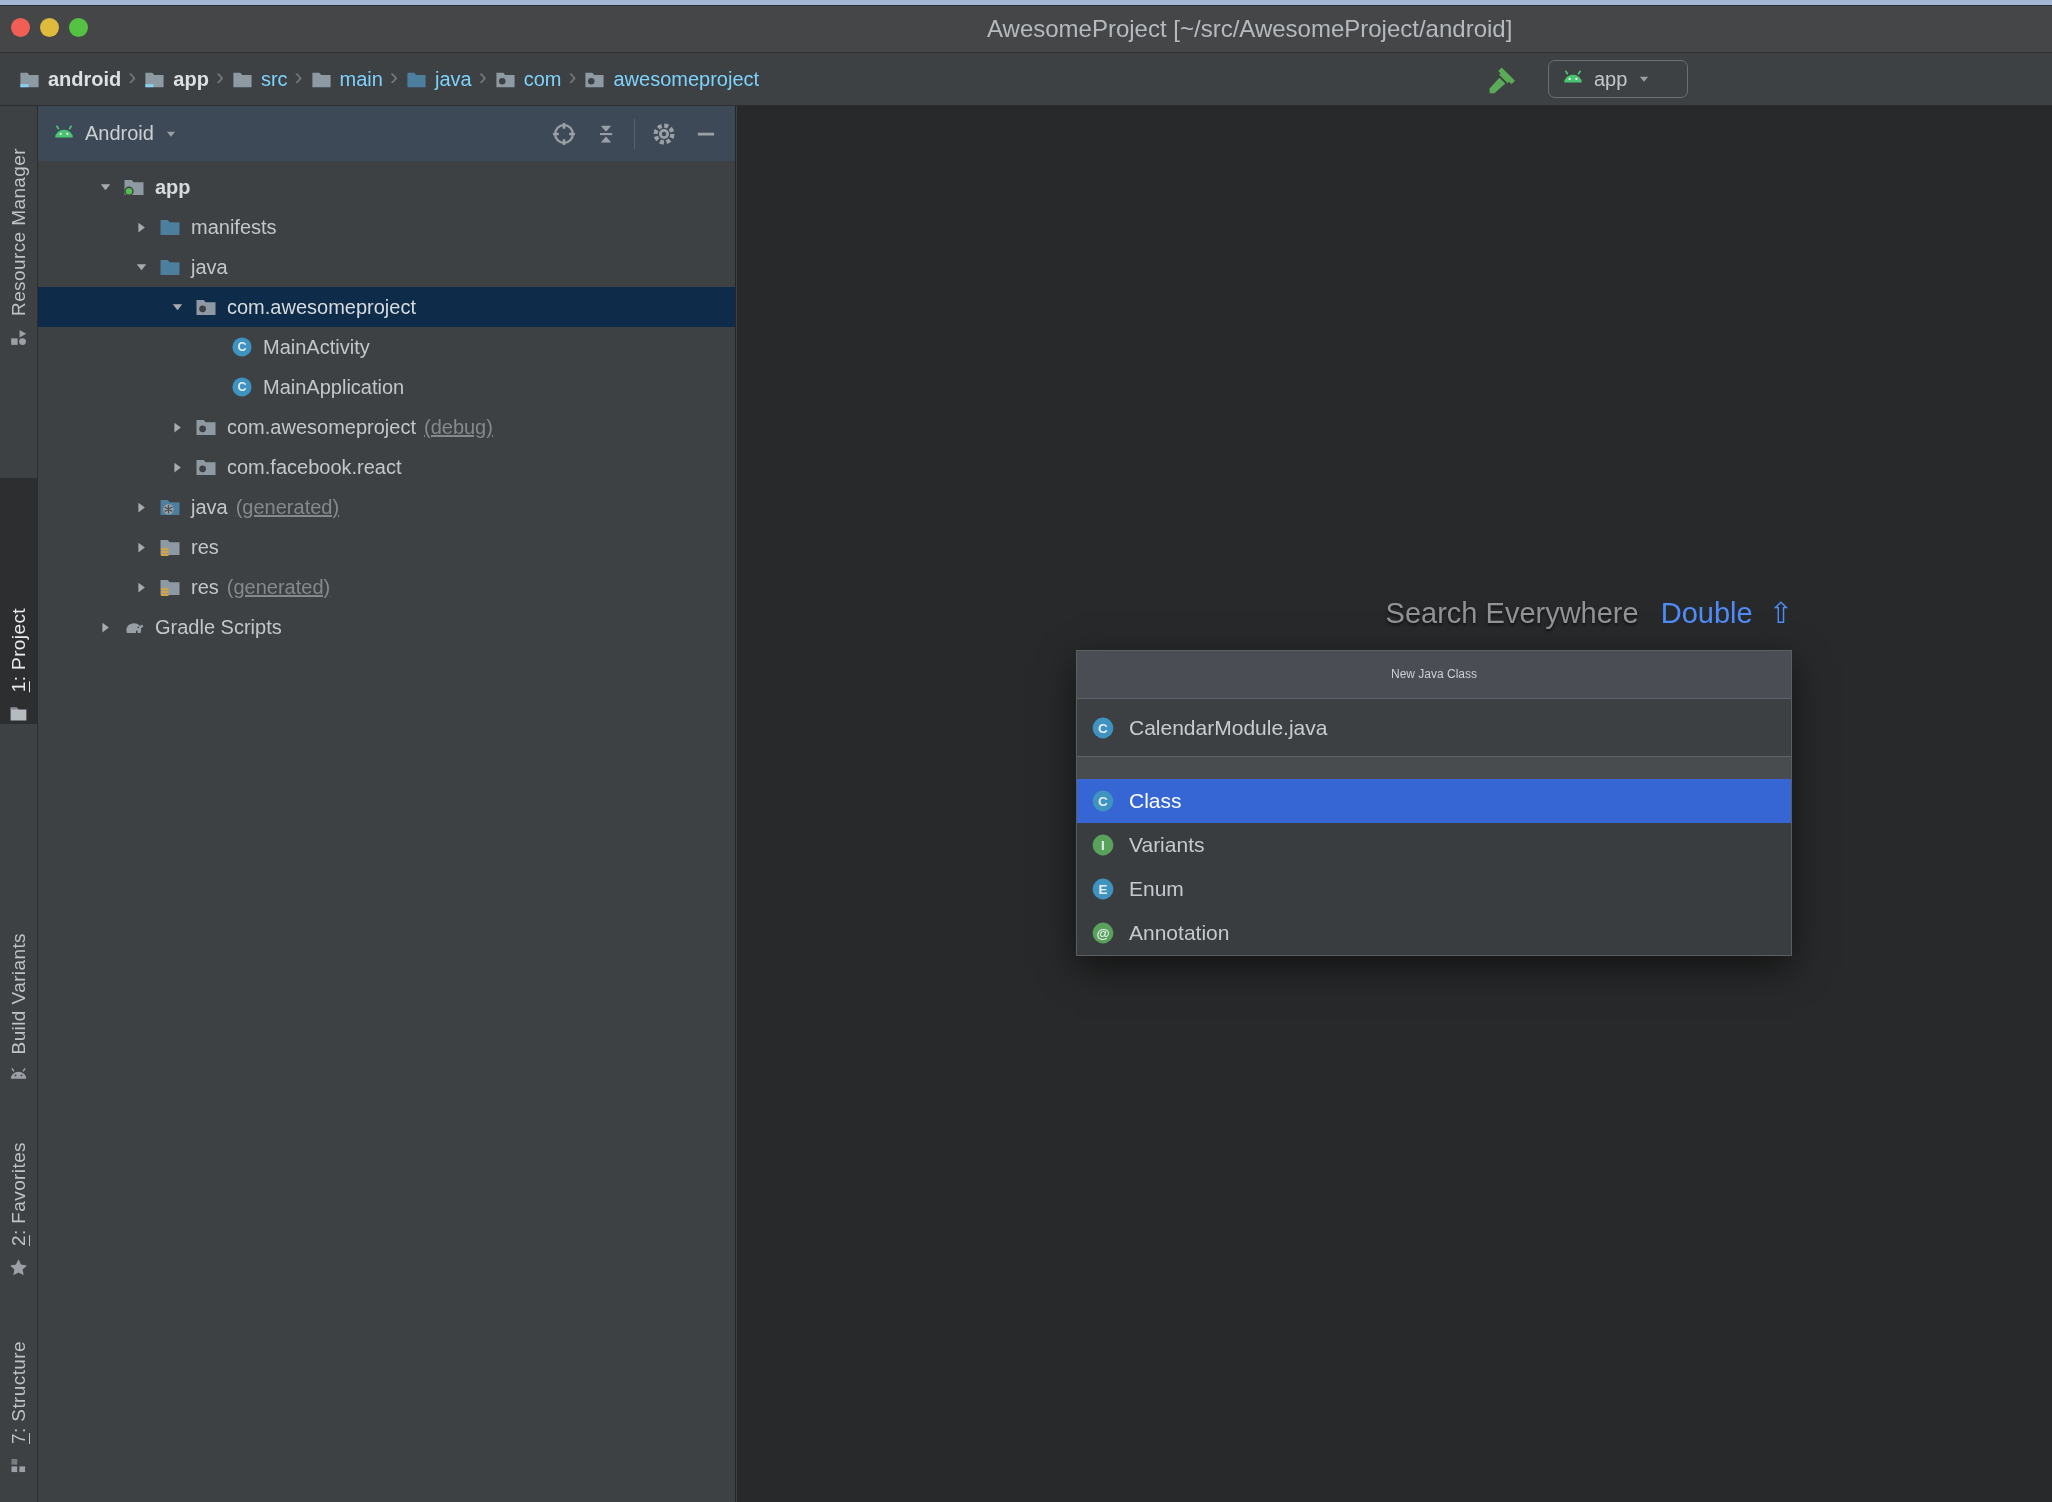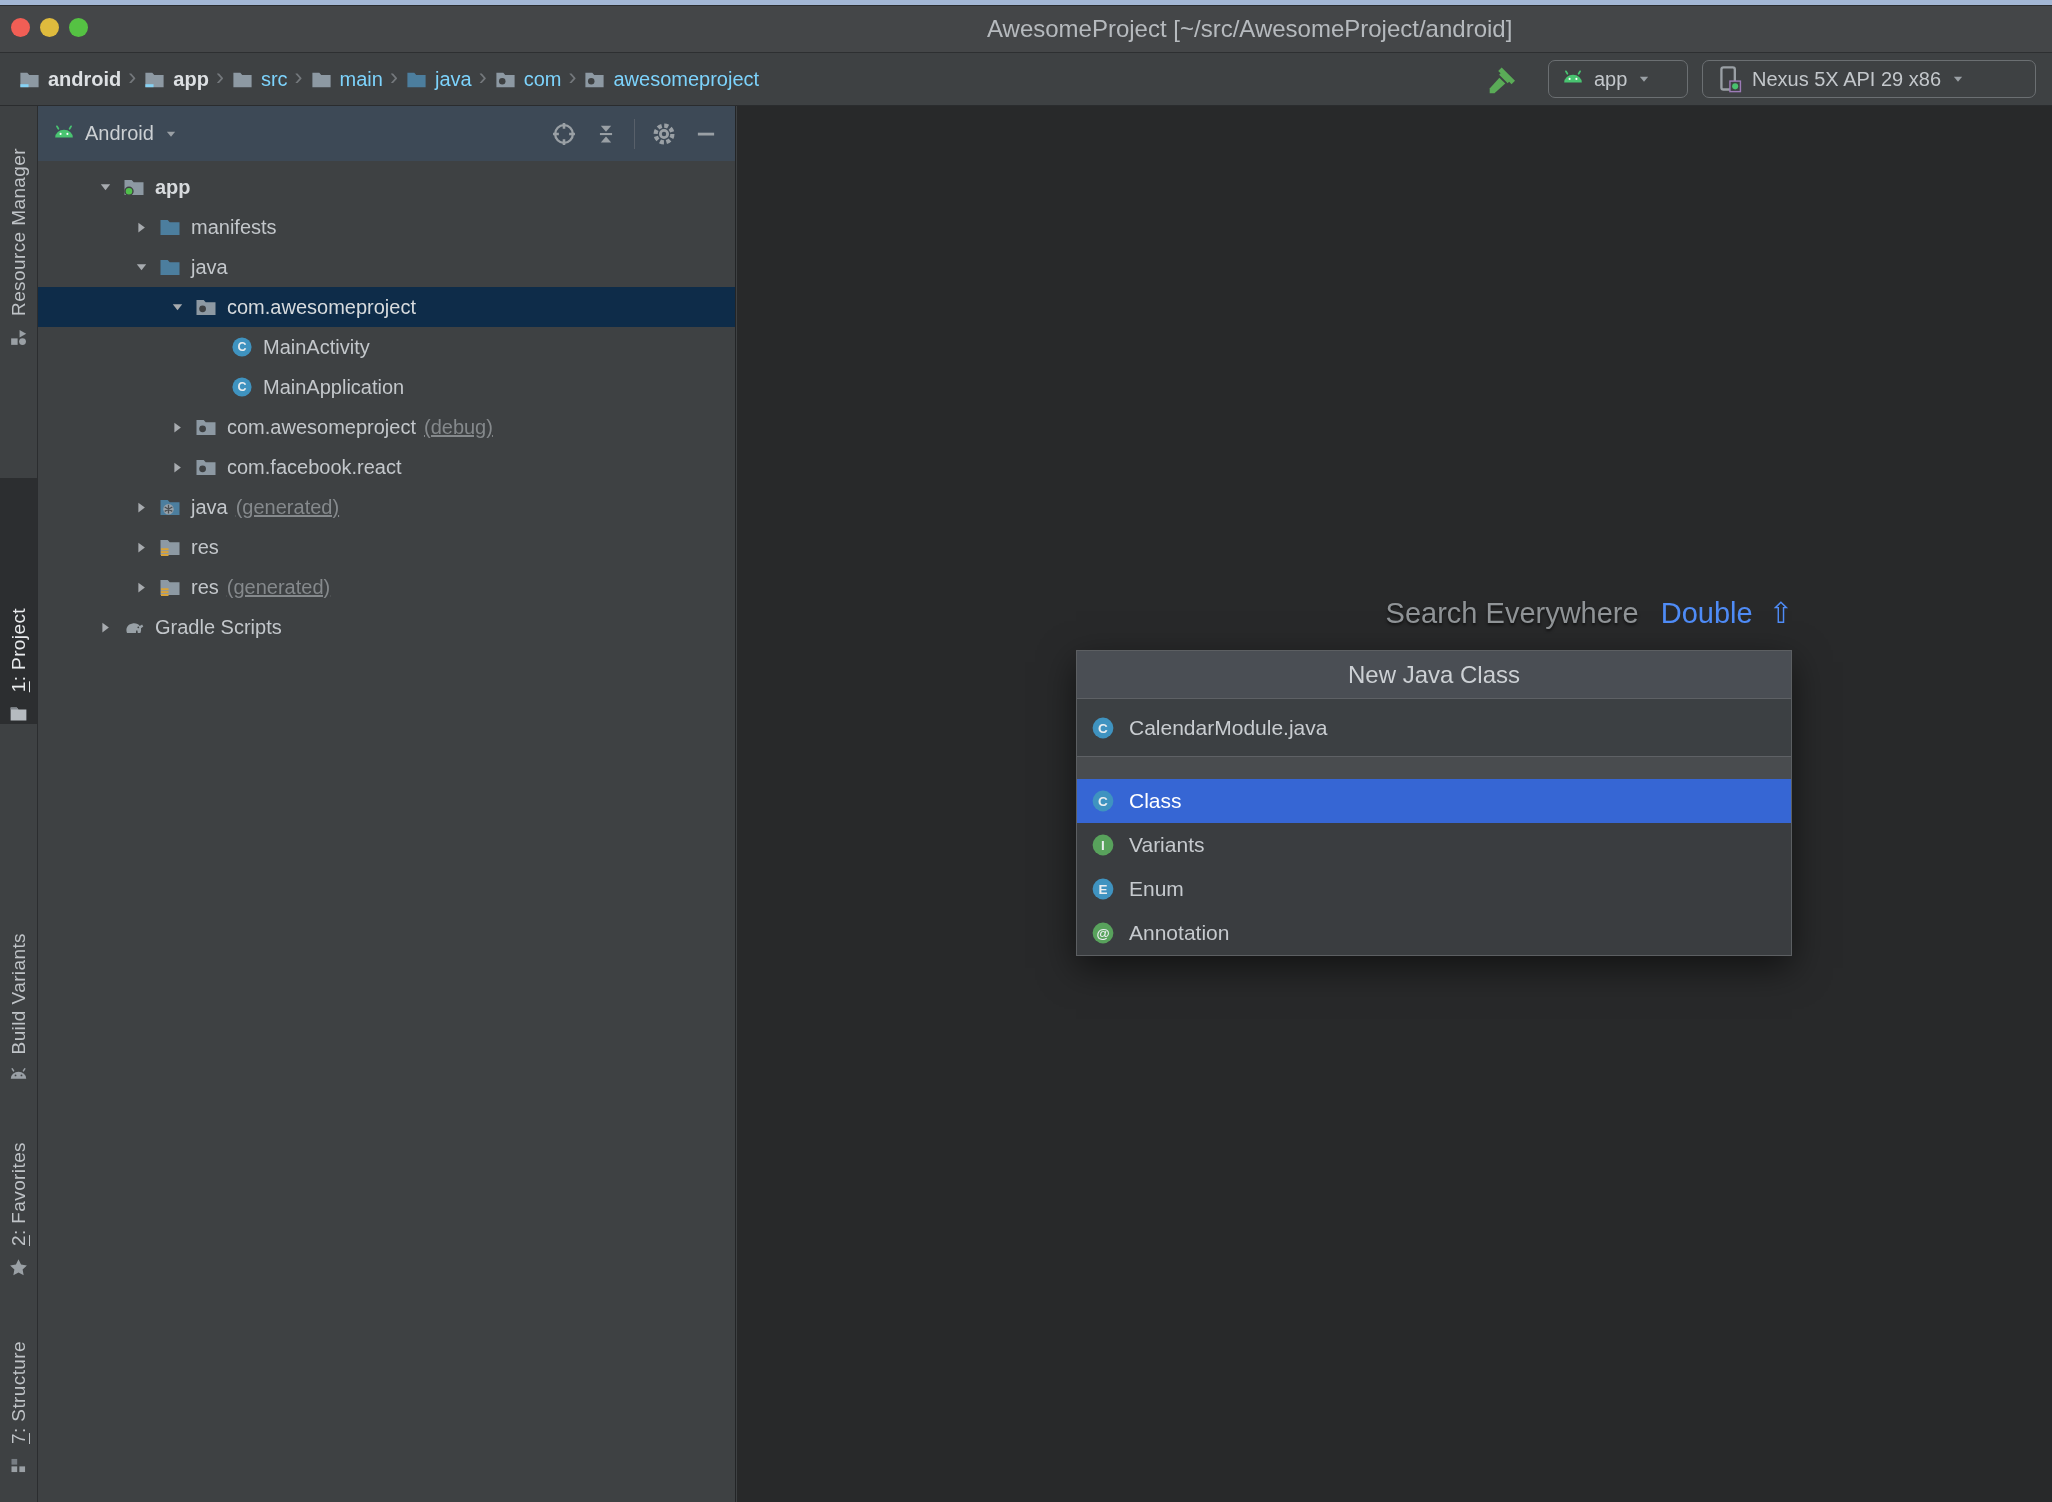--- a/index.html
+++ b/index.html
@@ -51,21 +51,21 @@
   .tree-row.selected .lbl{color:#d7dbde;}
   .tree-row .ann{font-size:20px;color:#85898c;margin-left:8px;white-space:nowrap;text-decoration:underline;}
   
   #editor{position:absolute;left:737px;top:106px;width:1315px;height:1396px;background:#28292a;}
   #hint{position:absolute;left:1076px;top:596px;width:717px;text-align:right;font-size:29px;white-space:nowrap;}
   #hint .t{color:#909497;text-shadow:0 2px 3px rgba(0,0,0,.6);}
   #hint .s{color:#4f8cf7;margin-left:14px;}
   #hint .sym{color:#4f8cf7;margin-left:8px;}
   
   #popup{position:absolute;left:1076px;top:650px;width:716px;background:#3a3d40;border:1px solid #5c5f62;box-shadow:0 12px 34px rgba(0,0,0,.55);box-sizing:border-box;}
-  #popup-title{height:47px;line-height:47px;text-align:center;background:#4a4e54;border-bottom:1px solid #5e6165;font-size:24px;color:#ccd0d4;}
+  #popup-title{height:47px;line-height:47px;text-align:center;background:#4a4e54;border-bottom:1px solid #5e6165;font-size:12px;color:#ccd0d4;}
   #popup-name{height:57px;background:#3c4043;border-bottom:1px solid #5e6165;display:flex;align-items:center;gap:13px;padding-left:13px;font-size:21px;color:#c9cdd1;}
   #popup-gap{height:22px;background:#494c4f;}
   .kind-row{height:44px;display:flex;align-items:center;gap:13px;padding-left:13px;font-size:21px;color:#c6cace;}
   .kind-row.selected{background:#3666d4;color:#ffffff;}
   svg{display:block;}
 </style>
 </head>
 <body>
 
 <div id="titlebar">
@@ -156,35 +156,20 @@
   <div class="chip" id="run-chip">
     <span class="c-icon">
         <svg xmlns="http://www.w3.org/2000/svg" width="24" height="24" viewBox="0 0 24 24">
           <path d="M3.2 15.6a8.8 7.8 0 0 1 17.6 0z" fill="#49c471"></path>
           <circle cx="8.6" cy="11.9" r="1.05" fill="#fff"></circle>
           <circle cx="15.4" cy="11.9" r="1.05" fill="#fff"></circle>
           <path d="M6.4 6.8 4.9 4.3M17.6 6.8l1.5-2.5" stroke="#49c471" stroke-width="1.7" stroke-linecap="round"></path>
         </svg>
       </span>
     <span class="lbl">app</span>
-    <span class="chev">
-        <svg xmlns="http://www.w3.org/2000/svg" width="16" height="16" viewBox="0 0 24 24">
-          <path d="M5.8 8.6h12.4L12 16z" fill="#9aa0a5"></path>
-        </svg>
-      </span>
-  </div>
-  <div class="chip" id="device-chip">
-    <span class="c-icon">
-        <svg xmlns="http://www.w3.org/2000/svg" width="28" height="28" viewBox="0 0 24 24">
-          <rect x="5.5" y="2" width="11.5" height="19" rx="1.8" fill="none" stroke="#9aa0a5" stroke-width="2"></rect>
-          <rect x="12.8" y="13.8" width="9" height="9" fill="#3e4143" stroke="#9d7bb7" stroke-width="1.2"></rect>
-          <circle cx="17.3" cy="18.3" r="2.6" fill="#4ac06e"></circle>
-        </svg>
-      </span>
-    <span class="lbl">Nexus 5X API 29 x86</span>
     <span class="chev">
         <svg xmlns="http://www.w3.org/2000/svg" width="16" height="16" viewBox="0 0 24 24">
           <path d="M5.8 8.6h12.4L12 16z" fill="#9aa0a5"></path>
         </svg>
       </span>
   </div>
 </div>
 
 <div id="sidebar">
     <div class="tool-btn" style="top: 16px; height: 226px;">

